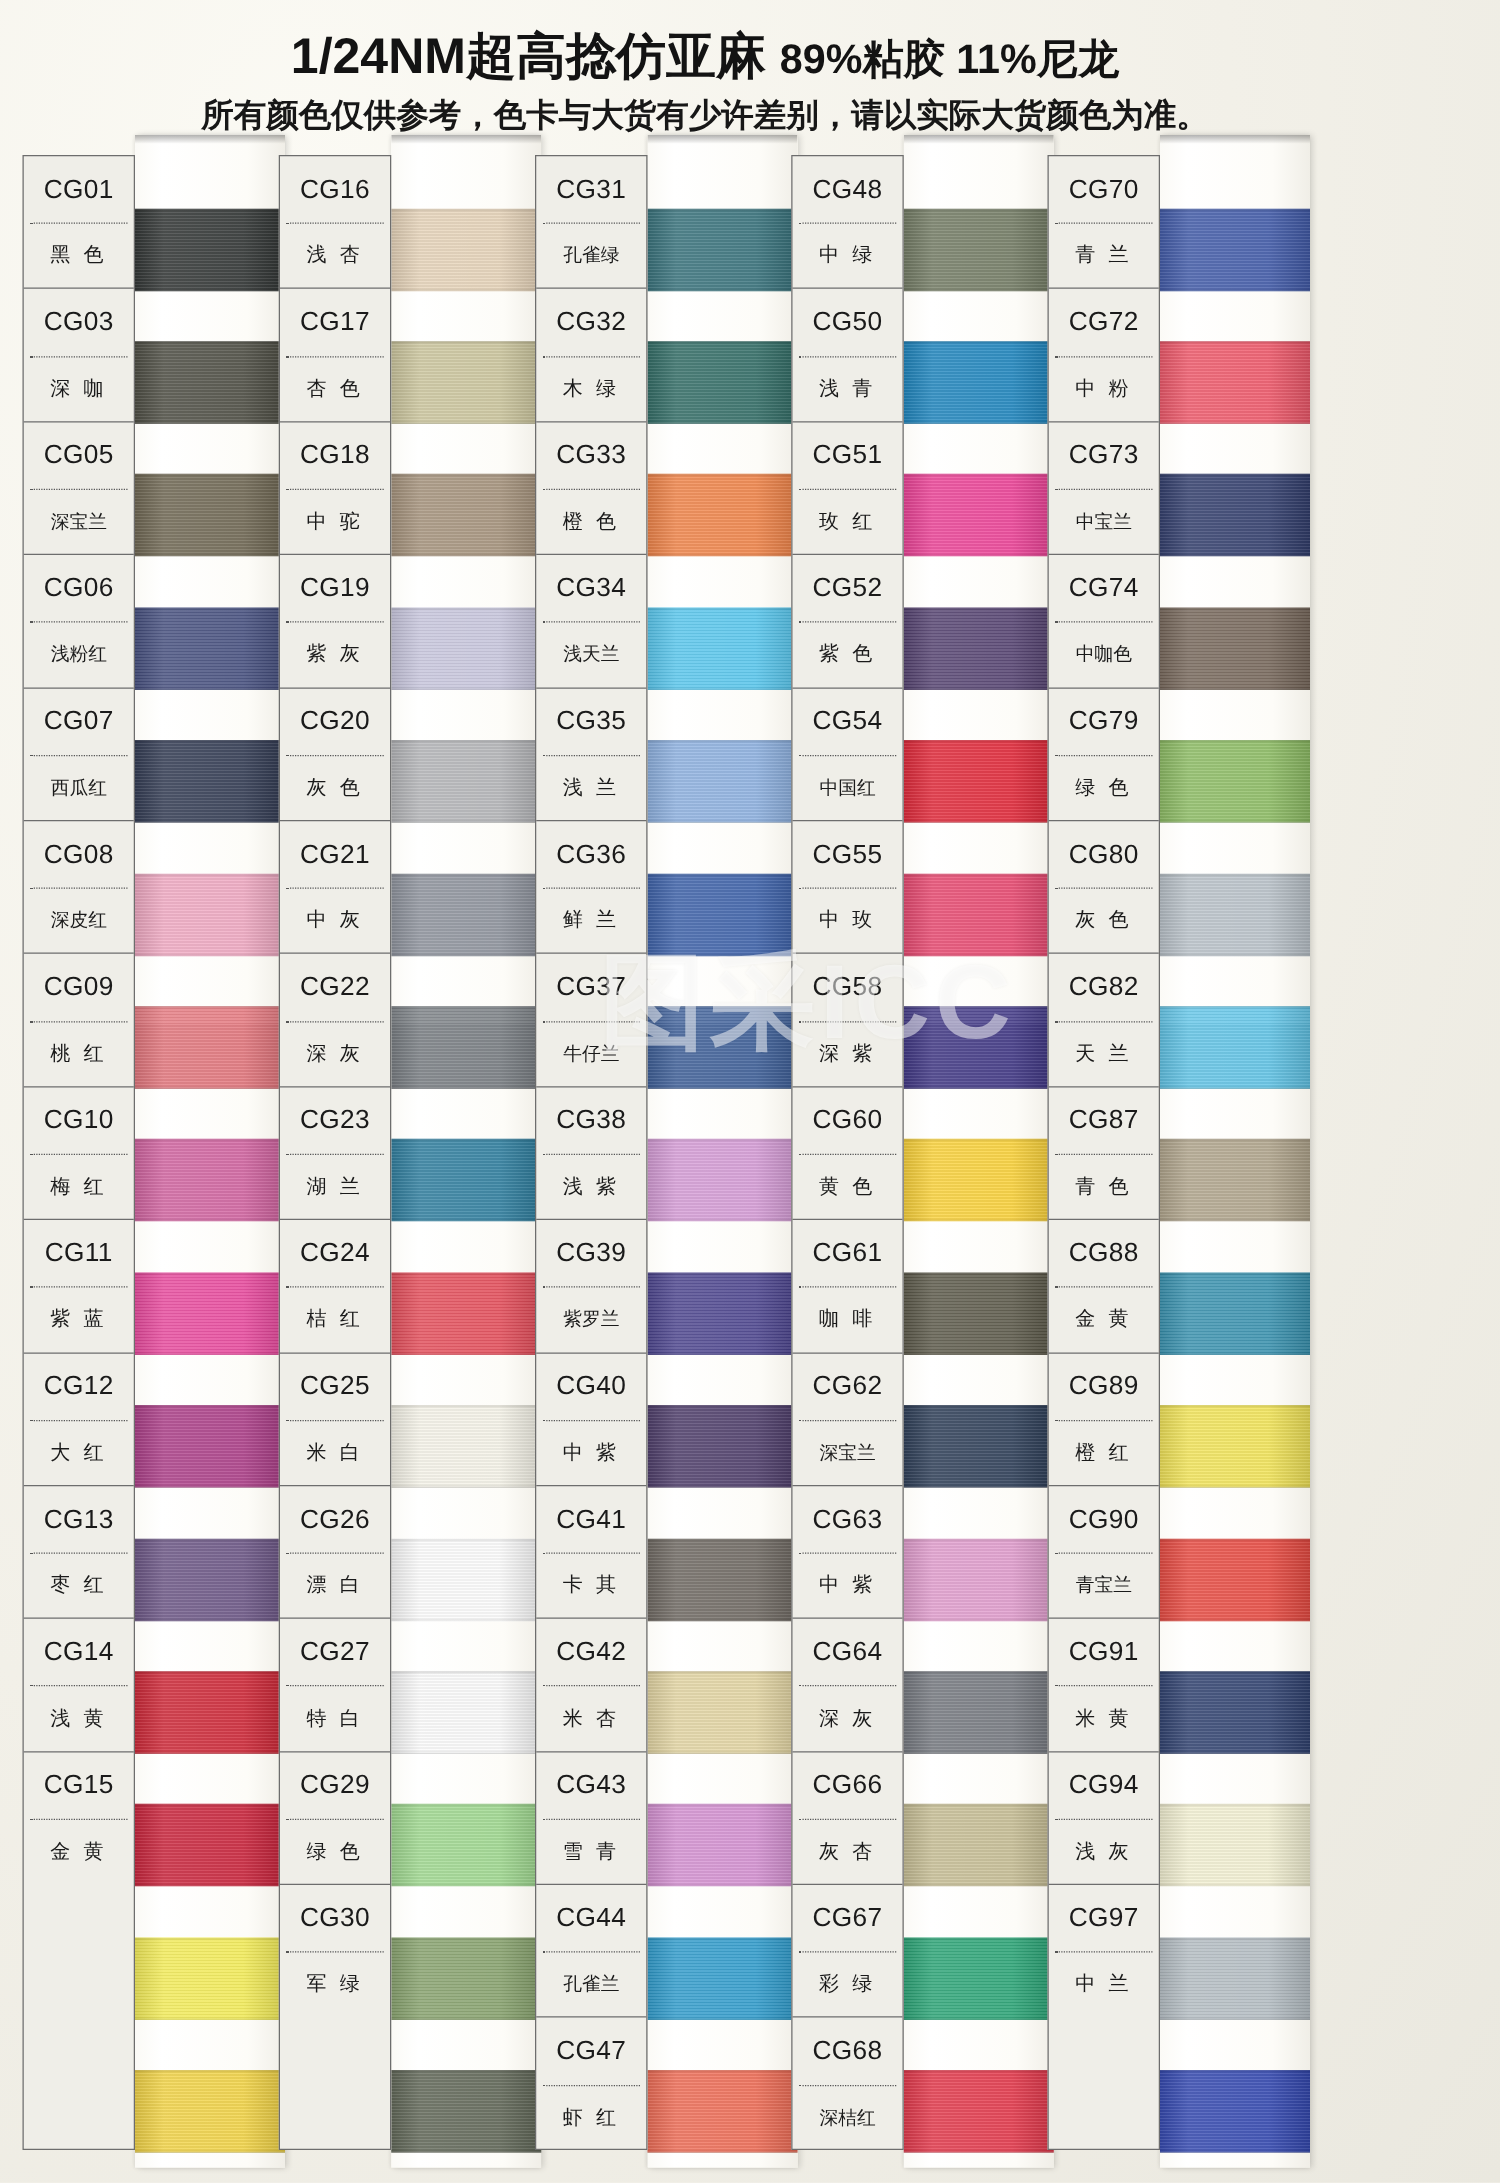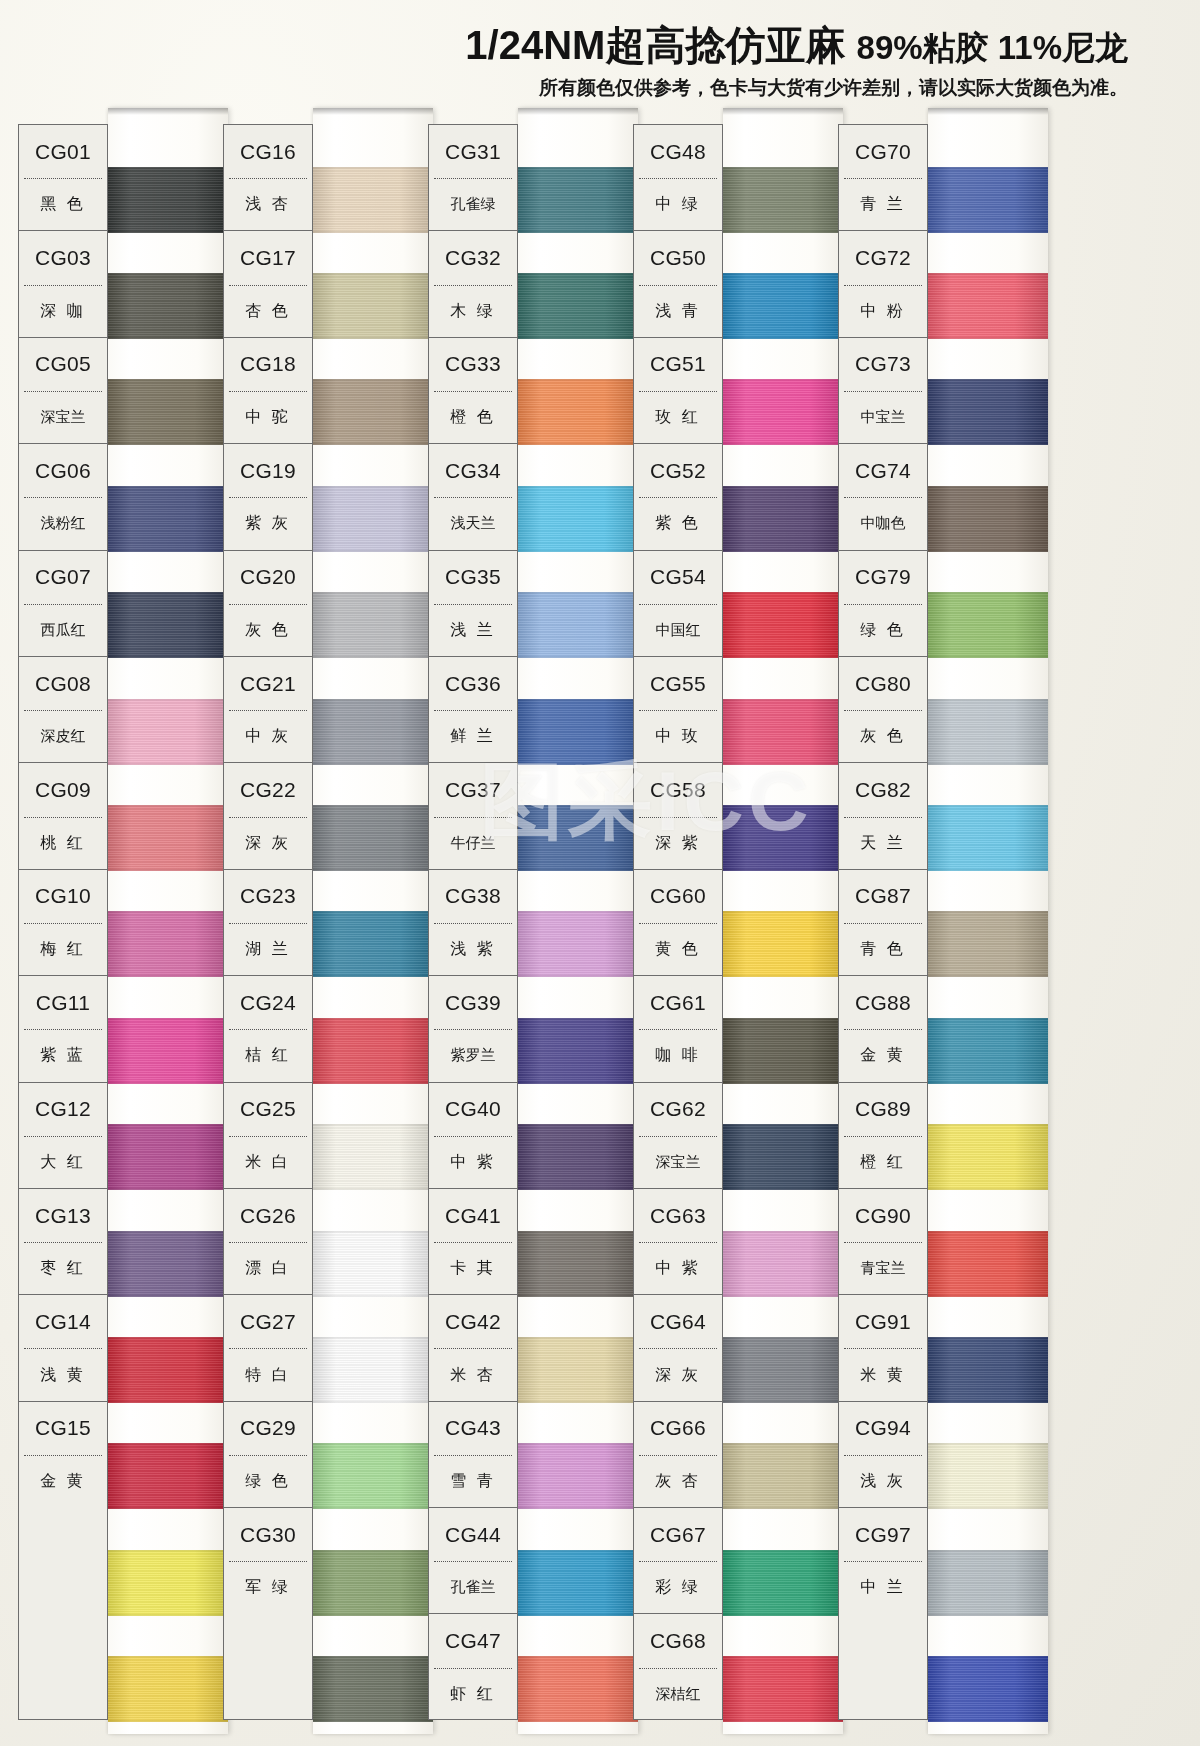--- a/index.html
+++ b/index.html
@@ -10,32 +10,32 @@
     position:relative;overflow:hidden;
   }
   
   .paper{
     position:absolute;inset:0;
     background:
       radial-gradient(ellipse at 20% 10%, #fbfaf4 0%, #f2f0e8 55%, #eae8df 100%);
   }
   .header{
     position:absolute;top:0;left:0;width:1128px;height:118px;
-    text-align:right;z-index:5;
+    text-align:center;z-index:5;
   }
   .title{
     margin:0;padding-top:24px;
     font-size:40px;font-weight:bold;color:#131313;
     letter-spacing:0px;line-height:1.05;
     white-space:nowrap;
   }
   .title .t-small{font-size:33px;font-weight:bold;}
   .subtitle{
     margin:0;padding-top:9px;
-    font-size:19px;font-weight:bold;color:#171717;
+    font-size:26px;font-weight:bold;color:#171717;
     white-space:nowrap;
   }
   .grid{
     position:absolute;left:18px;top:124px;
     width:1166px;height:1596px;
     z-index:3;
   }
   .col{
     position:absolute;top:0;height:1596px;
   }

